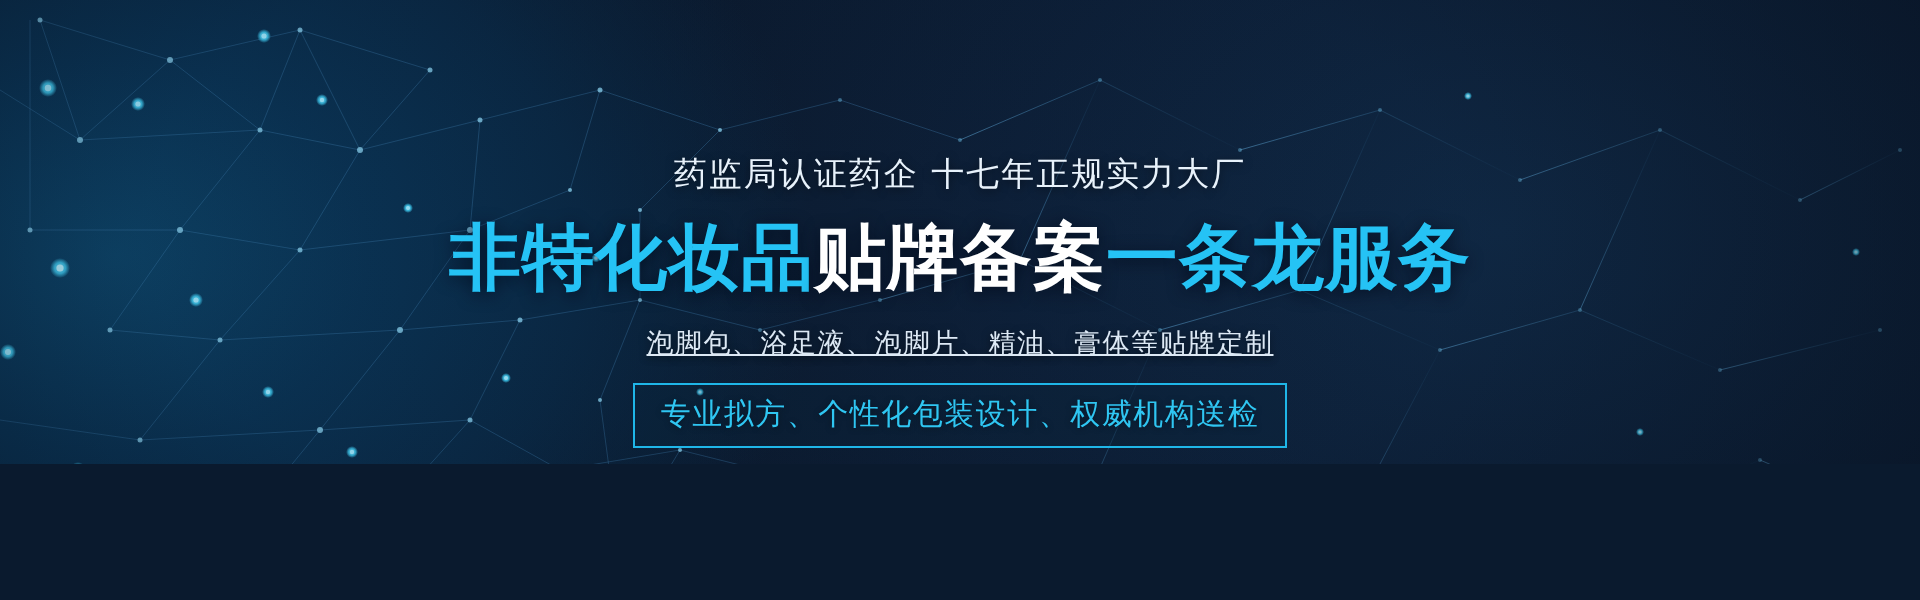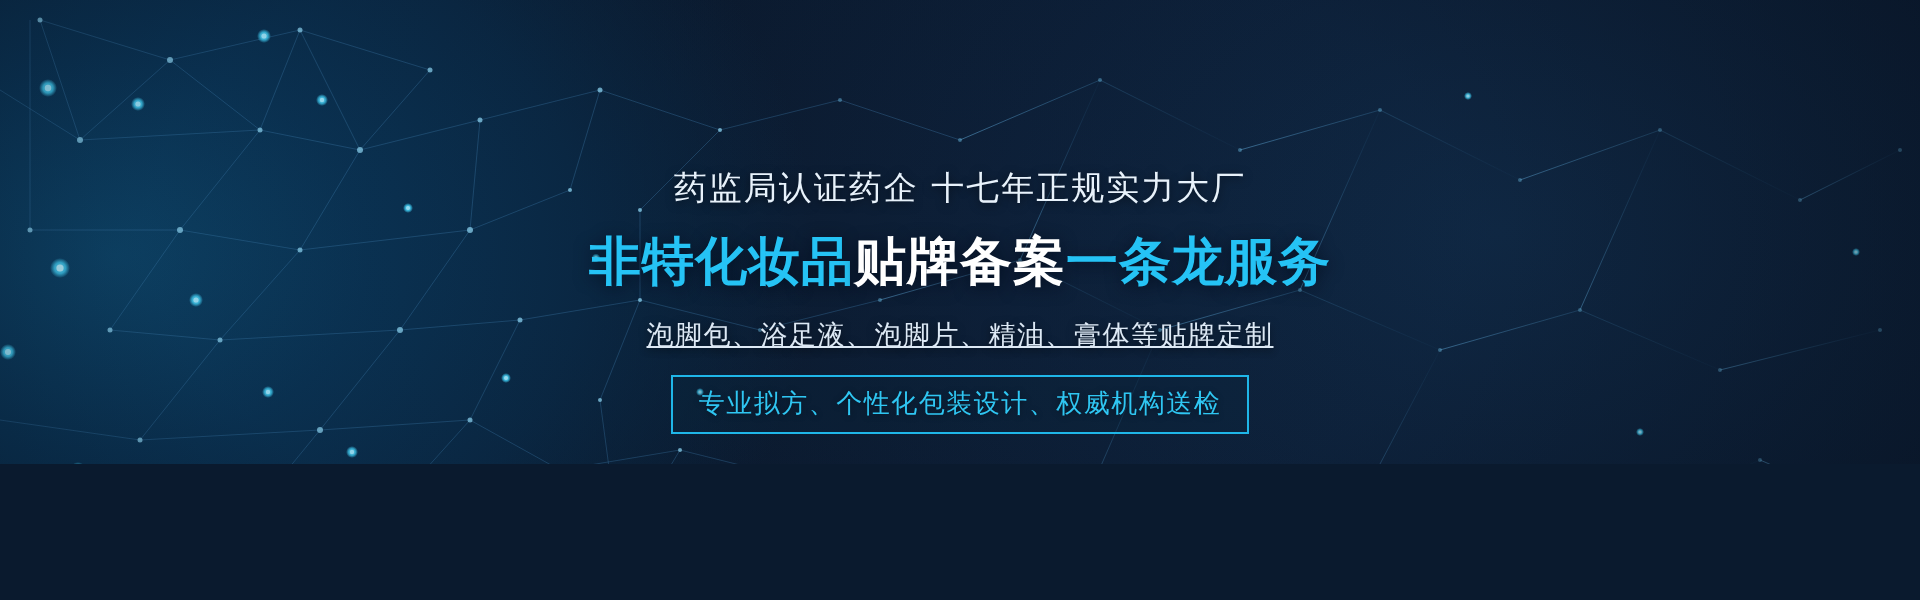--- a/index.html
+++ b/index.html
@@ -29,21 +29,21 @@
   .eyebrow{
     color:#e8f2fb;
     font-size:33px;
     letter-spacing:2px;
     font-weight:400;
     text-shadow:0 2px 10px rgba(0,0,0,.55);
     margin-bottom:22px;
     white-space:nowrap;
   }
   .headline{
-    font-size:52px;
+    font-size:72px;
     font-weight:700;
     letter-spacing:1px;
     white-space:nowrap;
     margin-bottom:28px;
     line-height:1.08;
     text-shadow:0 3px 16px rgba(0,10,25,.75);
   }
   .headline .cyan{color:#25c3f5;}
   .headline .white{color:#ffffff;}
   .desc{
@@ -52,21 +52,21 @@
     letter-spacing:1.5px;
     font-weight:400;
     margin-bottom:22px;
     text-shadow:0 2px 9px rgba(0,0,0,.5);
     white-space:nowrap;
     text-decoration:underline;
   }
   .tagbox{
     border:2px solid #1fb6e8;
     color:#2fc6f2;
-    font-size:26px;
+    font-size:30px;
     letter-spacing:1.5px;
     padding:9px 26px 11px 26px;
     white-space:nowrap;
     background:rgba(10,40,66,0.22);
     text-shadow:0 1px 6px rgba(0,0,0,.4);
   }
 </style>
 </head>
 <body>
 

